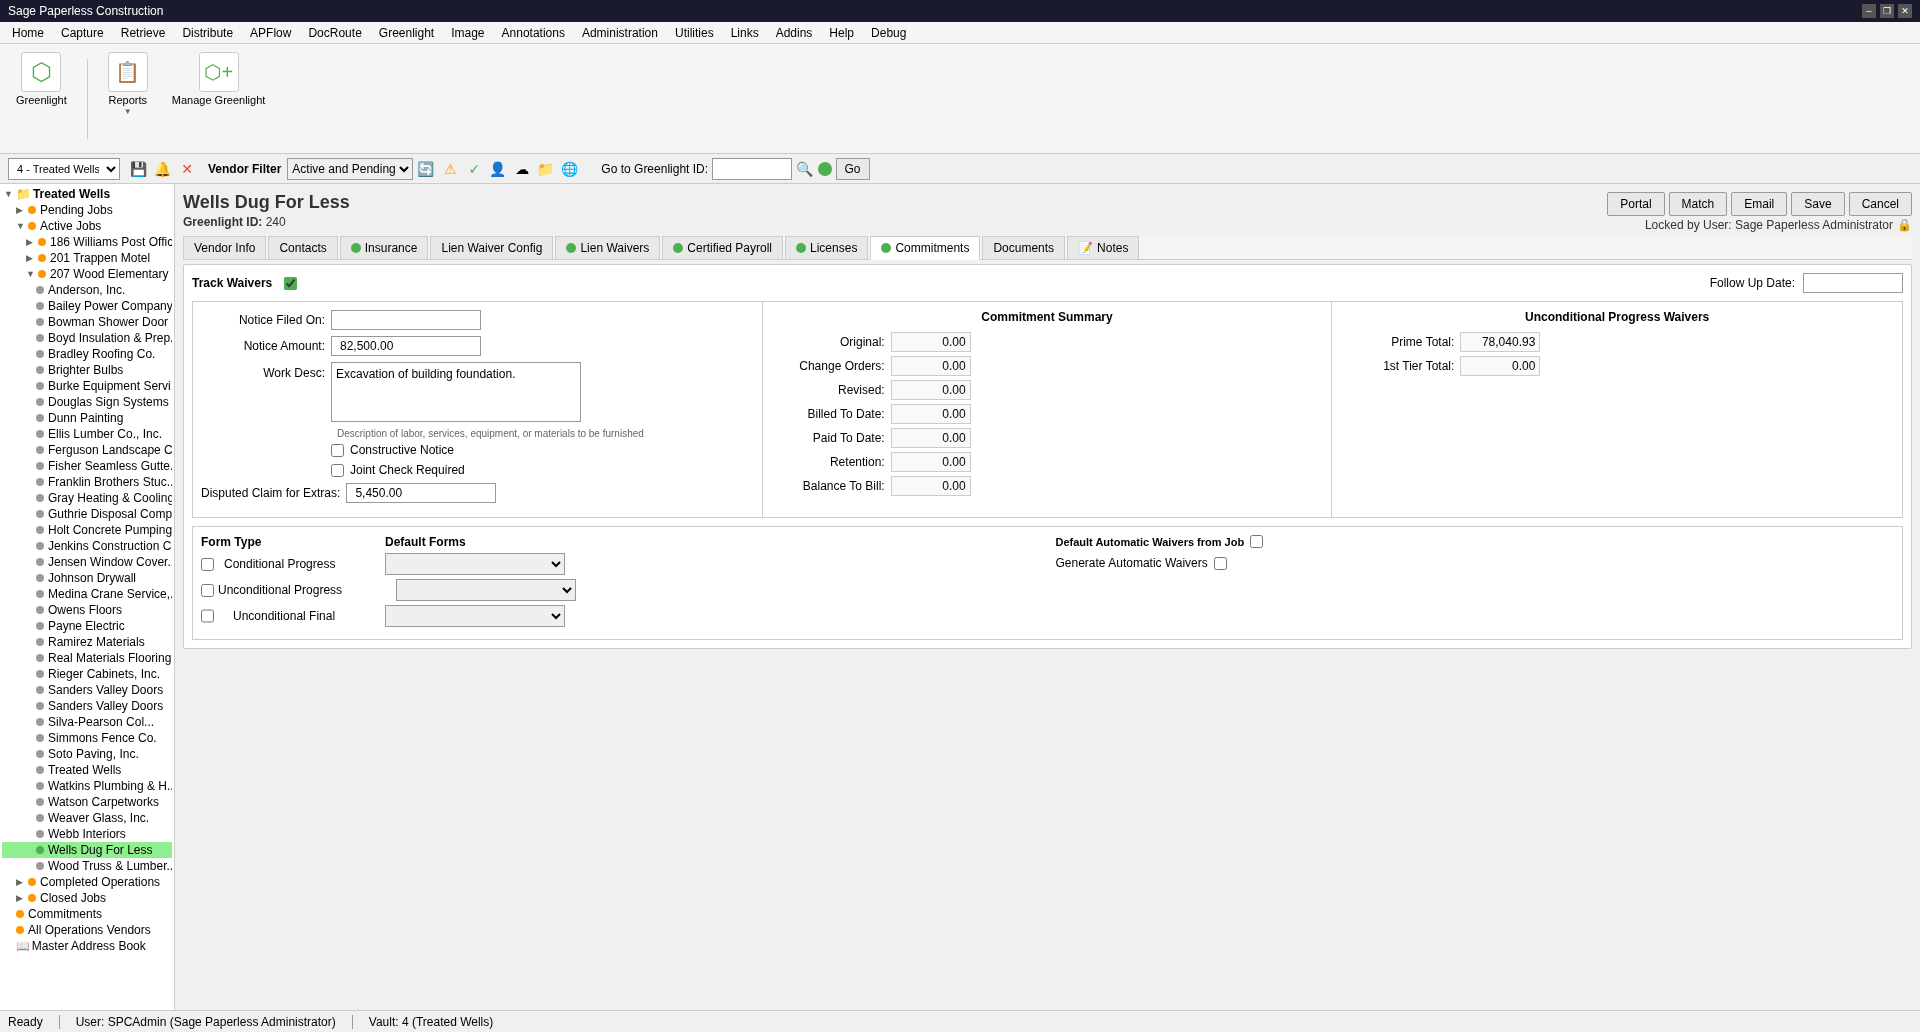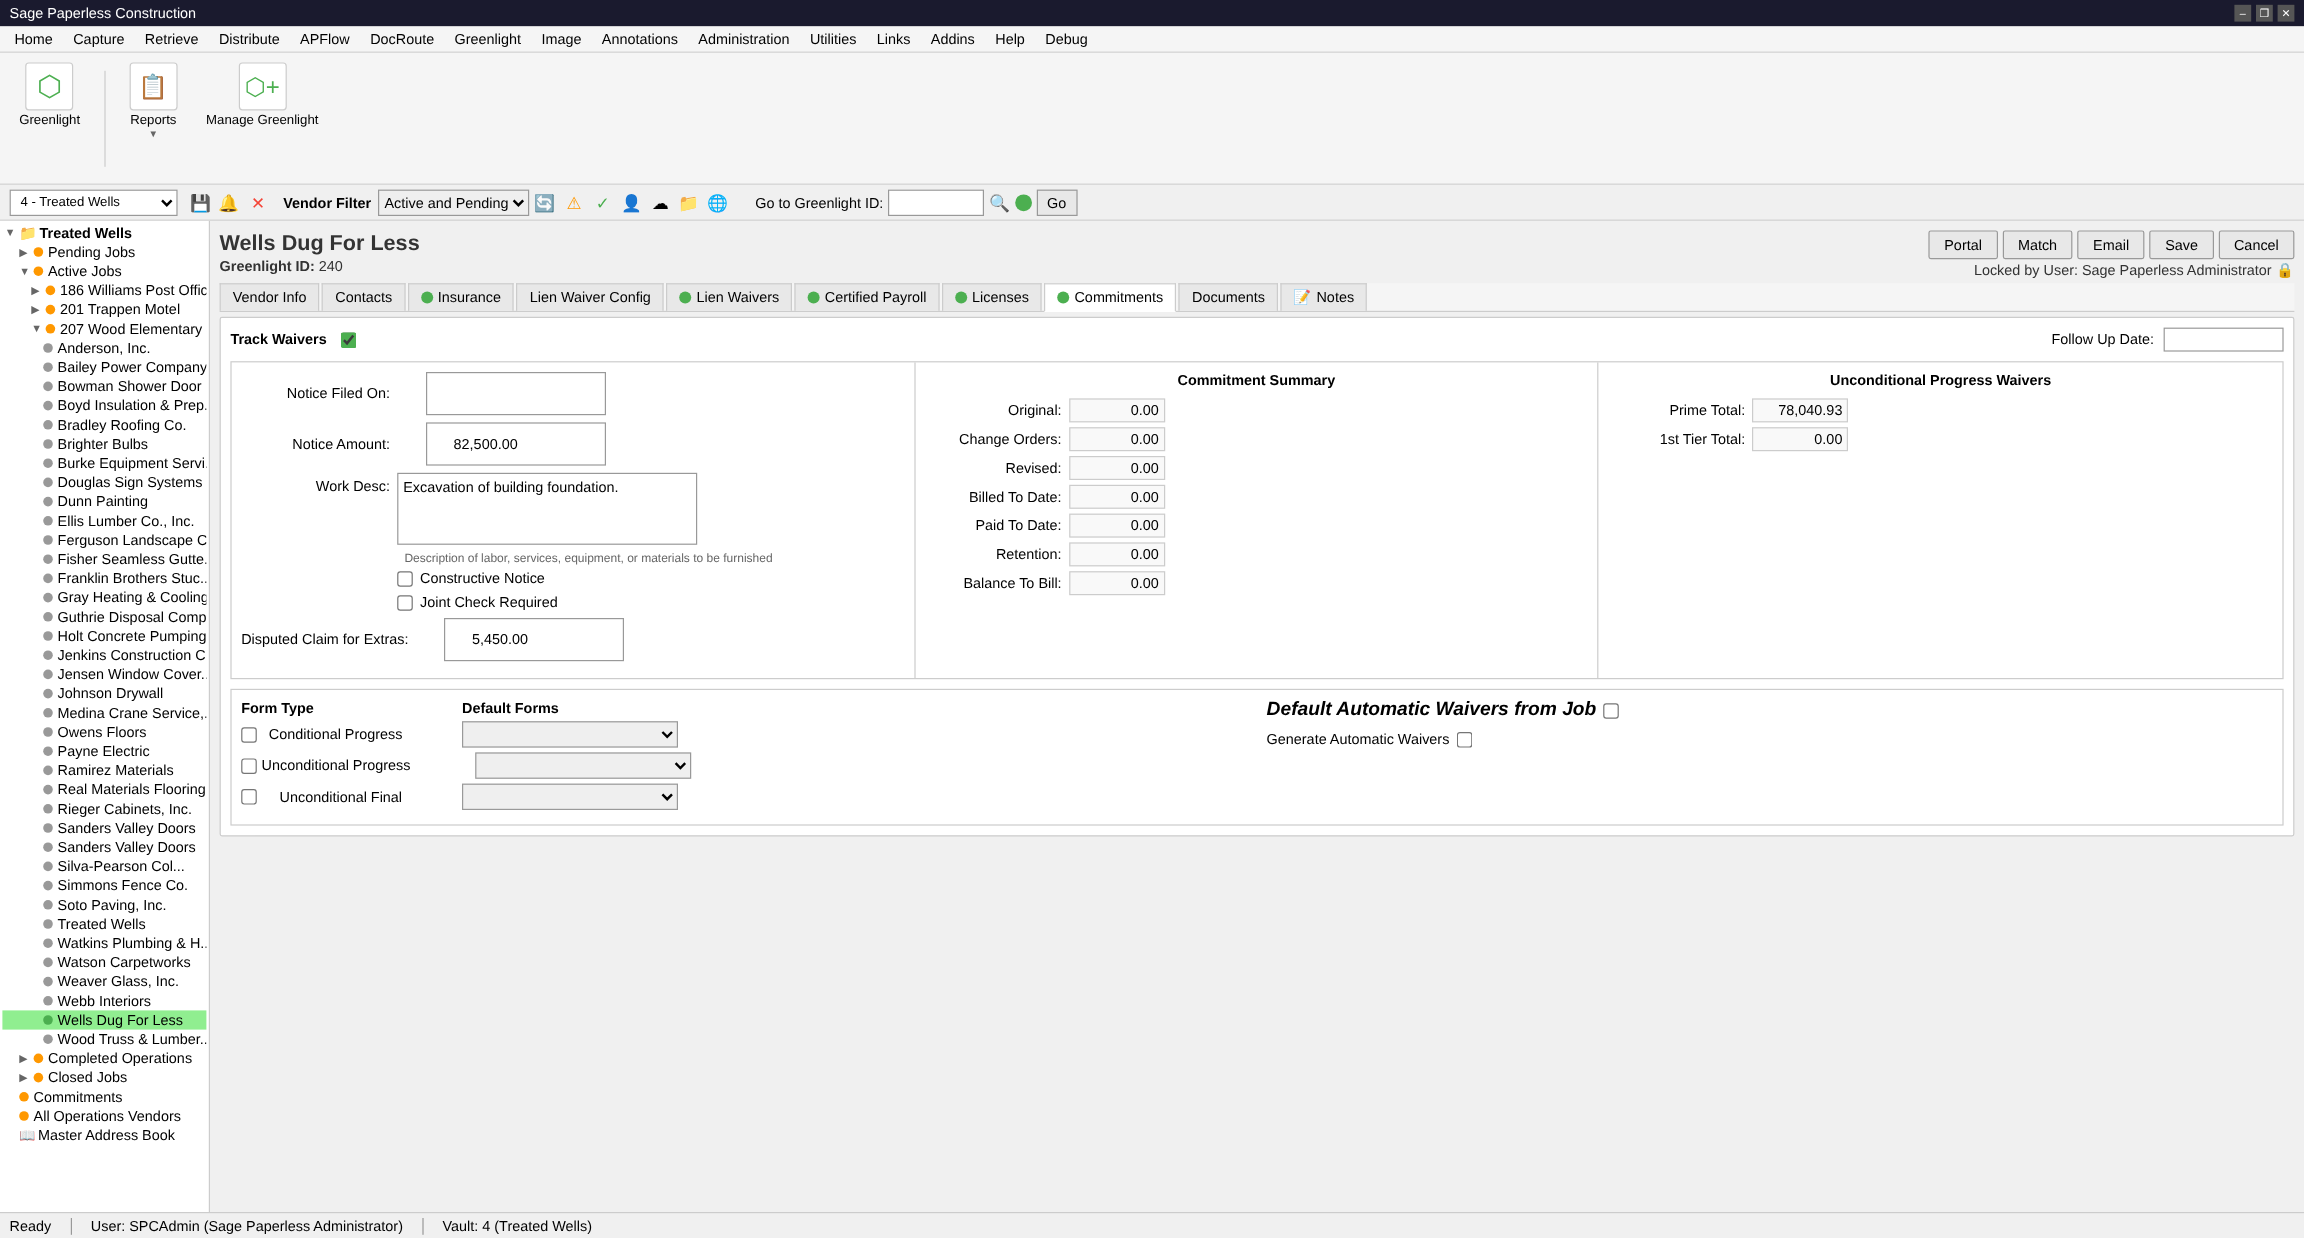--- a/index.html
+++ b/index.html
@@ -17,21 +17,21 @@
     
     .toolbar { background: #f5f5f5; border-bottom: 1px solid #ccc; height: 110px; display: flex; align-items: flex-start; padding: 4px 8px; gap: 8px; }
     .toolbar-section { display: flex; flex-direction: column; align-items: center; padding: 4px 8px; }
     .toolbar-icon-lg { width: 40px; height: 40px; display: flex; align-items: center; justify-content: center; border: 1px solid #ccc; background: white; border-radius: 3px; cursor: pointer; font-size: 20px; margin-bottom: 2px; }
     .toolbar-label { font-size: 11px; text-align: center; }
     .toolbar-separator { width: 1px; background: #ccc; height: 80px; margin: 4px 4px; align-self: center; }
     .toolbar-dropdown-arrow { font-size: 8px; color: #666; margin-top: 1px; }
     
     
     .subtoolbar { background: #f0f0f0; border-bottom: 1px solid #ccc; height: 30px; display: flex; align-items: center; padding: 0 8px; gap: 4px; }
-    .vault-select { height: 22px; font-size: 11px; border: 1px solid #999; background: white; padding: 0 4px; width: 140px; }
+    .vault-select { height: 22px; font-size: 11px; border: 1px solid #999; background: white; padding: 0 4px; width: 112px; }
     .subtoolbar-icons { display: flex; align-items: center; gap: 2px; margin-left: 4px; }
     .subtoolbar-icon { width: 22px; height: 22px; display: flex; align-items: center; justify-content: center; border: 1px solid transparent; cursor: pointer; font-size: 14px; border-radius: 2px; }
     .greenlight-id-section { display: flex; align-items: center; gap: 4px; margin-left: 16px; font-size: 12px; }
     .greenlight-id-input { height: 22px; width: 80px; border: 1px solid #999; padding: 0 4px; }
     .go-btn { height: 22px; padding: 0 8px; background: #e8e8e8; border: 1px solid #999; cursor: pointer; font-size: 12px; }
     .go-circle { width: 14px; height: 14px; background: #4CAF50; border-radius: 50%; display: inline-block; }
     
     
     .main-layout { display: flex; height: calc(1032px - 22px - 22px - 110px - 30px - 22px); }
     
@@ -70,21 +70,21 @@
     .panel { background: white; border: 1px solid #ccc; padding: 8px; border-radius: 2px; margin-bottom: 8px; }
     
     
     .track-row { display: flex; align-items: center; justify-content: space-between; margin-bottom: 8px; }
     .track-label { font-size: 12px; font-weight: bold; margin-right: 6px; }
     .follow-up { display: flex; align-items: center; gap: 8px; font-size: 12px; }
     .follow-up-input { width: 100px; height: 20px; border: 1px solid #999; padding: 0 4px; }
     
     .form-row { display: flex; align-items: center; margin-bottom: 6px; }
     .form-label { min-width: 130px; font-size: 12px; text-align: right; padding-right: 6px; }
-    .form-input { height: 36px; border: 1px solid #999; padding: 0 22px; font-size: 12px; width: 150px; margin-left: 24px; }
+    .form-input { height: 20px; border: 1px solid #999; padding: 0 8px; font-size: 12px; width: 150px; }
     .form-textarea { border: 1px solid #999; padding: 4px; font-size: 12px; width: 250px; height: 60px; resize: none; }
     .form-hint { font-size: 10px; color: #666; margin-left: 136px; margin-bottom: 4px; }
     
     .section-title { font-weight: bold; font-size: 12px; text-align: center; margin-bottom: 8px; }
     
     .summary-row { display: flex; align-items: center; margin-bottom: 4px; }
     .summary-label { width: 120px; text-align: right; padding-right: 6px; font-size: 12px; }
     .summary-input { height: 20px; border: 1px solid #ccc; padding: 0 4px; font-size: 12px; width: 80px; text-align: right; background: #f9f9f9; }
     
     .checkbox-row { display: flex; align-items: center; margin-bottom: 6px; gap: 6px; }
@@ -578,21 +578,21 @@
             <div style="display:flex;gap:19px;">
               <input type="checkbox" style="">
               <label>Unconditional Final</label>
             </div>
             <select class="form-select"><option></option></select>
           </div>
         </div>
 
         <div>
           <div style="display:flex;align-items:center;gap:6px;margin-bottom:8px;">
-            <span style="font-weight:bold;font-size:16px;font-style:italic;">Default Automatic Waivers from Job</span>
+            <span style="font-weight:bold;font-size:11px;">Default Automatic Waivers from Job</span>
             <input type="checkbox" style="">
           </div>
           <div style="display:flex;align-items:center;gap:6px;margin-top:8px;">
             <span>Generate Automatic Waivers</span>
             <input type="checkbox" style="">
           </div>
         </div>
 
       </div>
     </div>

